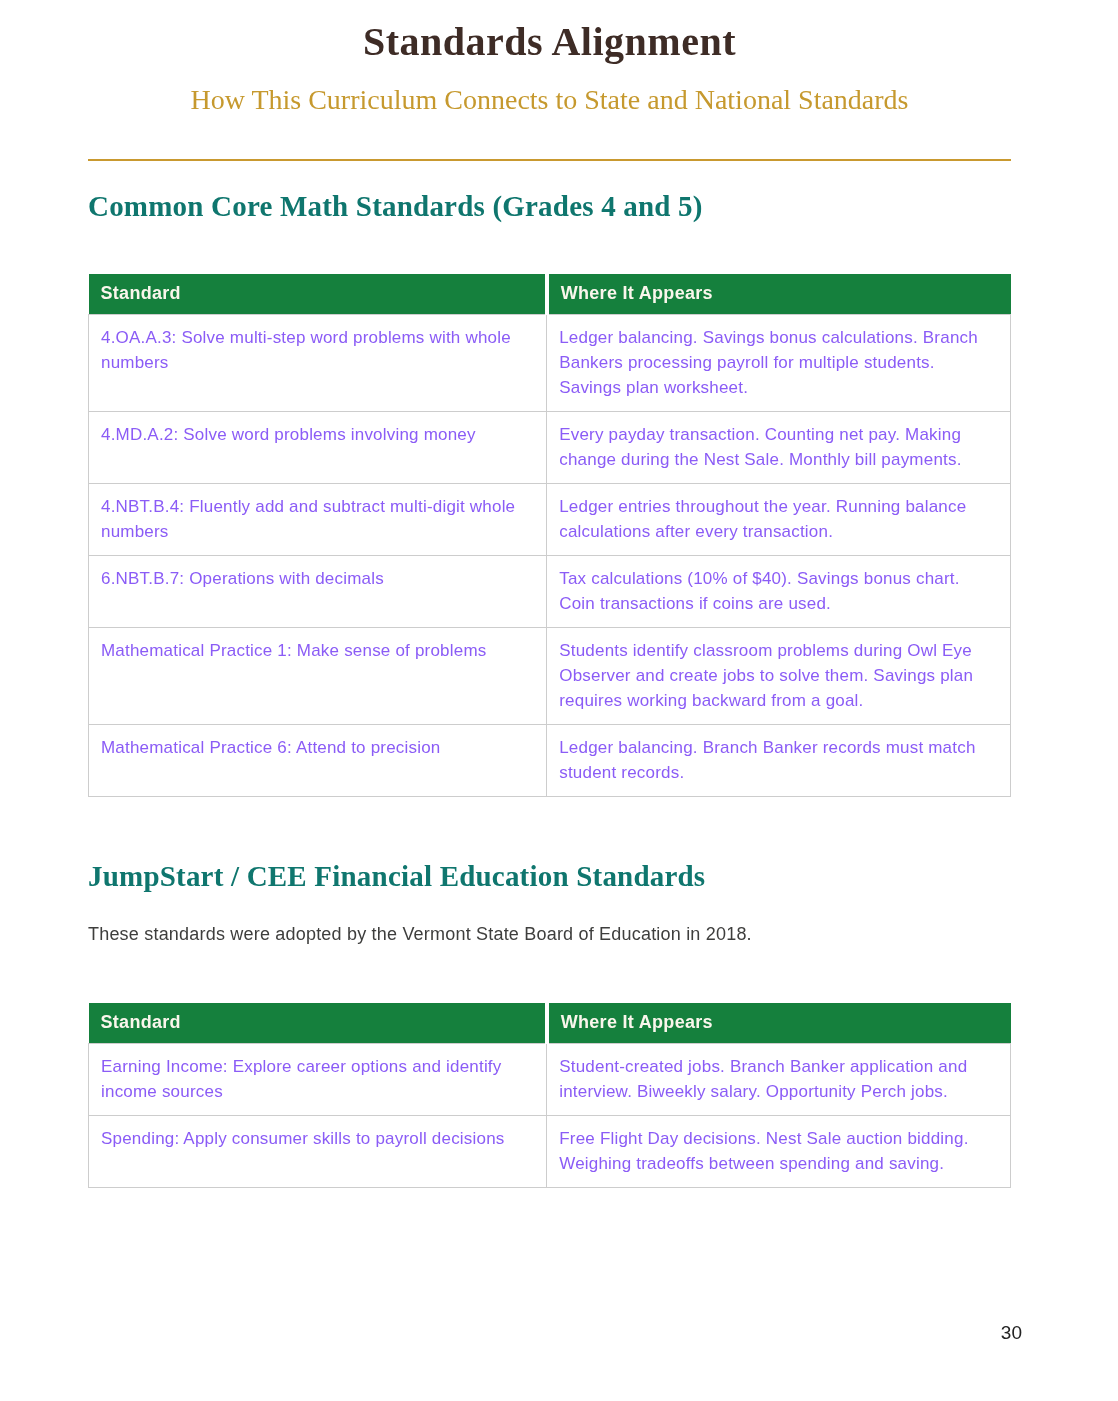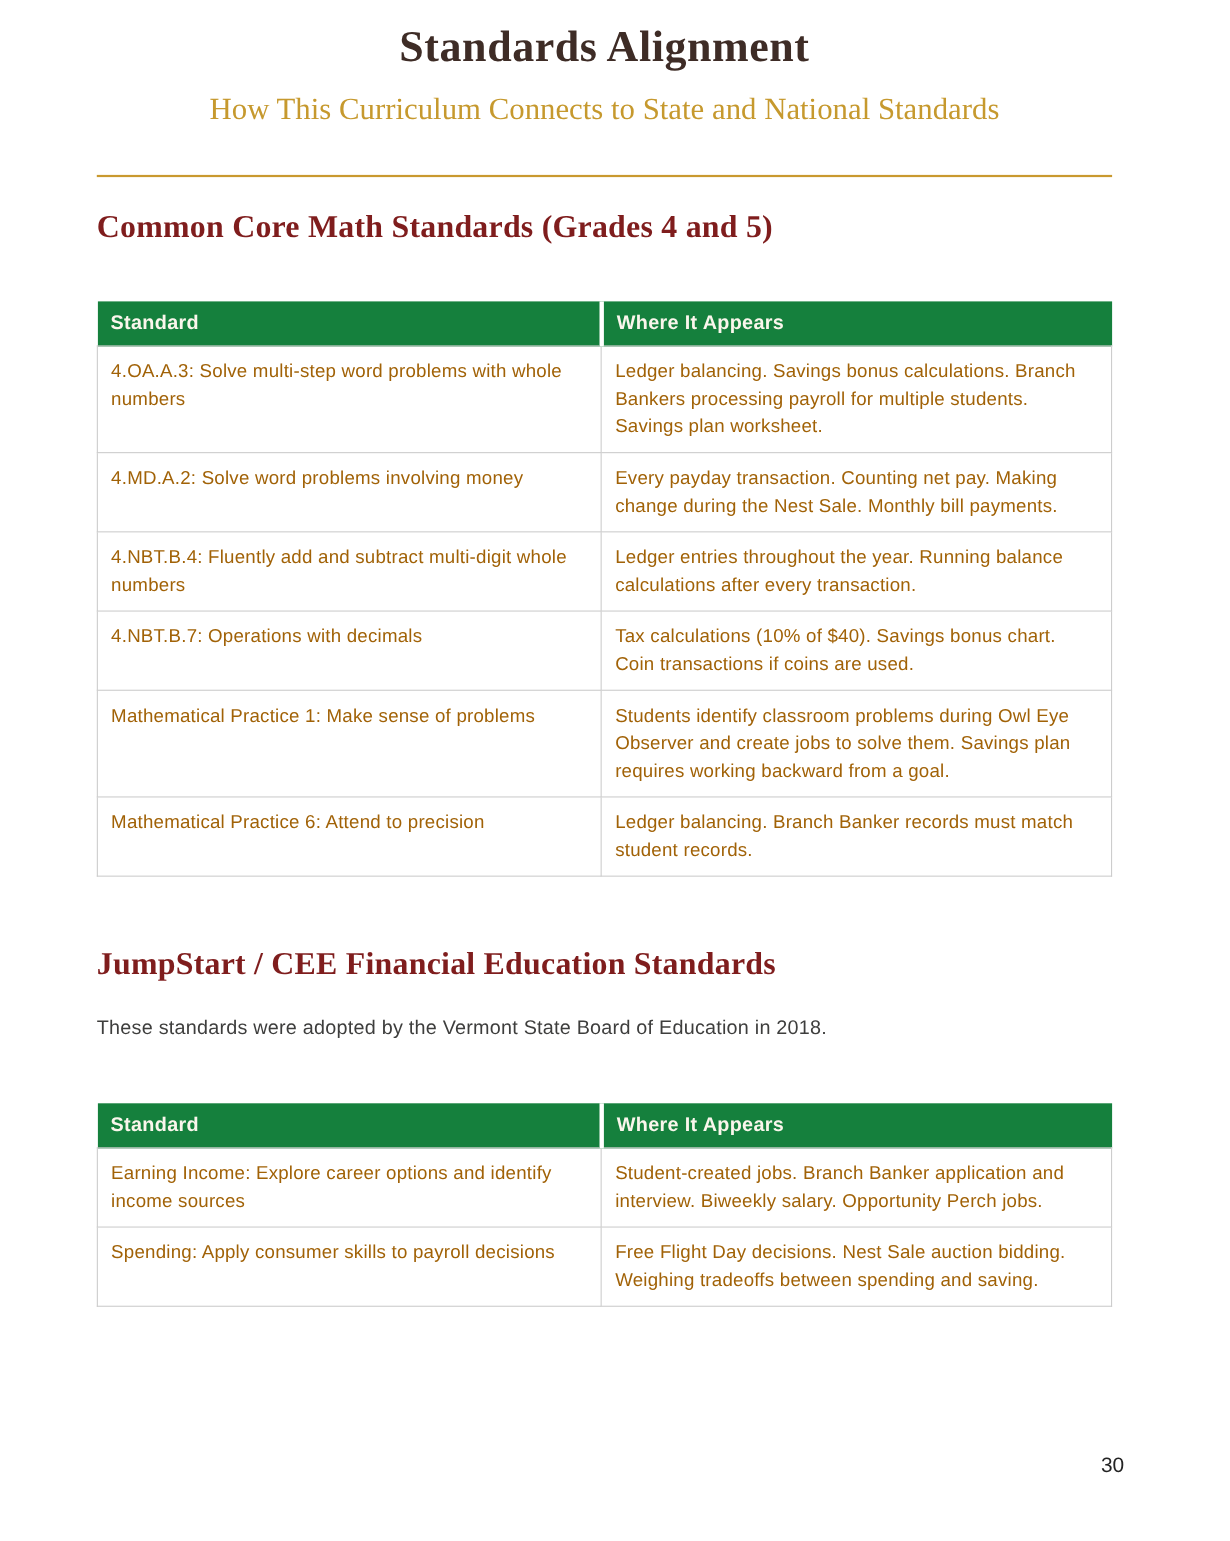--- a/index.html
+++ b/index.html
@@ -34,21 +34,21 @@
   }
   .gold-rule {
     border: none;
     border-top: 2px solid #c9992f;
     margin-top: 43px;
   }
   .section-heading {
     font-family: "Liberation Serif", "DejaVu Serif", serif;
     font-weight: 700;
     font-size: 29px;
-    color: #7f1d1d;
+    color: #0f766e;
     letter-spacing: 0.2px;
   }
   .section-heading.first { margin-top: 29px; }
   .section-heading.second { margin-top: 63px; }
   .intro-text {
     margin-top: 31px;
     font-size: 18px;
     color: #3e3e3d;
     letter-spacing: 0.2px;
   }
@@ -71,21 +71,21 @@
   table.standards-table th:first-child {
     width: 49.7%;
     border-right: 4px solid #ffffff;
   }
   table.standards-table td {
     border: 1px solid #cdcdcd;
     vertical-align: top;
     padding: 10px 14px 11px 12px;
     font-size: 17px;
     line-height: 25px;
-    color: #a16207;
+    color: #8b5cf6;
     letter-spacing: 0.2px;
   }
   .page-number {
     position: absolute;
     top: 1322px;
     right: 96px;
     font-size: 19px;
     color: #232323;
   }
 </style>
@@ -115,21 +115,21 @@
           </tr>
           <tr>
             <td>4.MD.A.2: Solve word problems involving money</td>
             <td>Every payday transaction. Counting net pay. Making change during the Nest Sale. Monthly bill payments.</td>
           </tr>
           <tr>
             <td>4.NBT.B.4: Fluently add and subtract multi-digit whole numbers</td>
             <td>Ledger entries throughout the year. Running balance calculations after every transaction.</td>
           </tr>
           <tr>
-            <td>4.NBT.B.7: Operations with decimals</td>
+            <td>6.NBT.B.7: Operations with decimals</td>
             <td>Tax calculations (10% of $40). Savings bonus chart. Coin transactions if coins are used.</td>
           </tr>
           <tr>
             <td>Mathematical Practice 1: Make sense of problems</td>
             <td>Students identify classroom problems during Owl Eye Observer and create jobs to solve them. Savings plan requires working backward from a goal.</td>
           </tr>
           <tr>
             <td>Mathematical Practice 6: Attend to precision</td>
             <td>Ledger balancing. Branch Banker records must match student records.</td>
           </tr>

